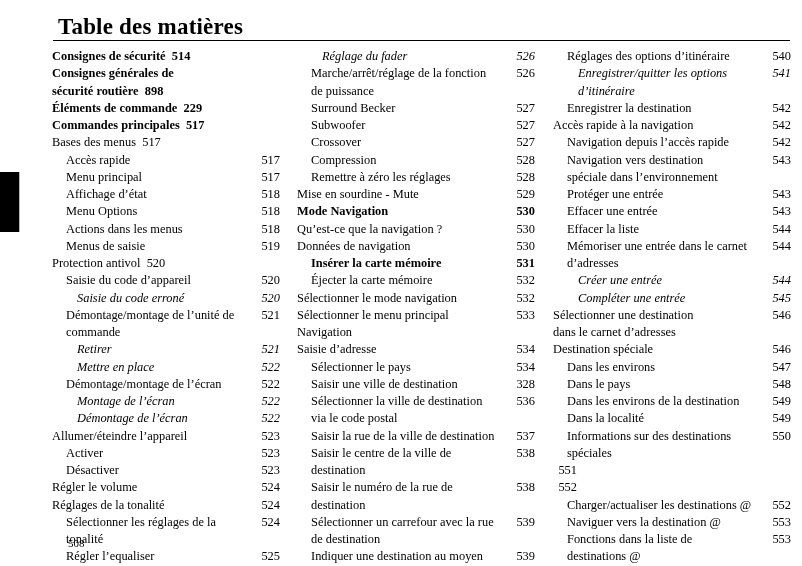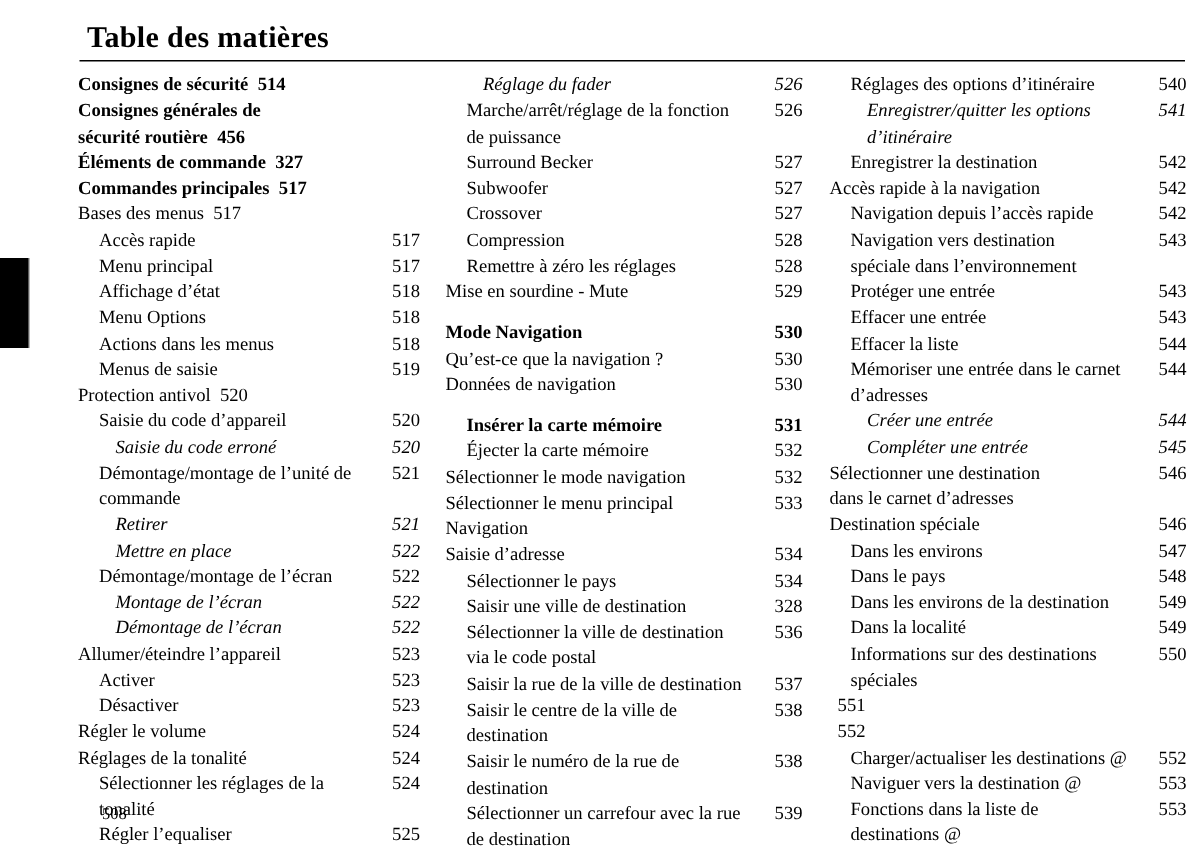--- a/index.html
+++ b/index.html
@@ -31,21 +31,21 @@
     width: 19px;
     height: 60px;
     background: #000000;
     border-right: 1px solid #b8b8b8;
   }
 
   .page-title {
     position: absolute;
     left: 58px;
     top: 14px;
-    font-size: 20px;
+    font-size: 23px;
     font-weight: bold;
     letter-spacing: 0.2px;
     white-space: nowrap;
   }
 
   .title-rule {
     position: absolute;
     left: 53px;
     top: 40px;
     width: 737px;
@@ -88,21 +88,21 @@
     min-width: 24px;
     white-space: nowrap;
   }
 
   
   .lvl0 .txt { padding-left: 0; }
   .lvl1 .txt { padding-left: 14px; }
   .lvl2 .txt { padding-left: 25px; }
 
   
-  .bold { font-weight: bold; margin-top: 10px; }
+  .bold { font-weight: bold; }
   .ital { font-style: italic; }
 
   
   .entry.inline { display: block; }
   .entry.inline .txt { padding-right: 0; display: inline; }
   .entry.inline .pg  { display: inline; text-align: left; min-width: 0; }
   .entry.inline .pg:before { content: "\00a0\00a0"; }
 
   .folio {
     position: absolute;
@@ -118,22 +118,22 @@
 
   <div class="edge-tab"></div>
 
   <div class="page-title">Table des matières</div>
   <div class="title-rule"></div>
 
   <div class="columns">
     <div class="col col-1">
         <div class="entry lvl0 inline"><span class="txt bold">Consignes de sécurité</span><span class="pg bold">514</span></div>
         <div class="entry lvl0 inline"><span class="txt bold">Consignes générales de
-sécurité routière</span><span class="pg bold">456</span></div>
-        <div class="entry lvl0 inline"><span class="txt bold">Éléments de commande</span><span class="pg bold">327</span></div>
+sécurité routière</span><span class="pg bold">898</span></div>
+        <div class="entry lvl0 inline"><span class="txt bold">Éléments de commande</span><span class="pg bold">229</span></div>
         <div class="entry lvl0 inline"><span class="txt bold">Commandes principales</span><span class="pg bold">517</span></div>
         <div class="entry lvl0 inline"><span class="txt">Bases des menus</span><span class="pg">517</span></div>
         <div class="entry lvl1">
           <span class="txt">Accès rapide</span>
           <span class="pg">517</span>
         </div>
         <div class="entry lvl1">
           <span class="txt">Menu principal</span>
           <span class="pg">517</span>
         </div>

